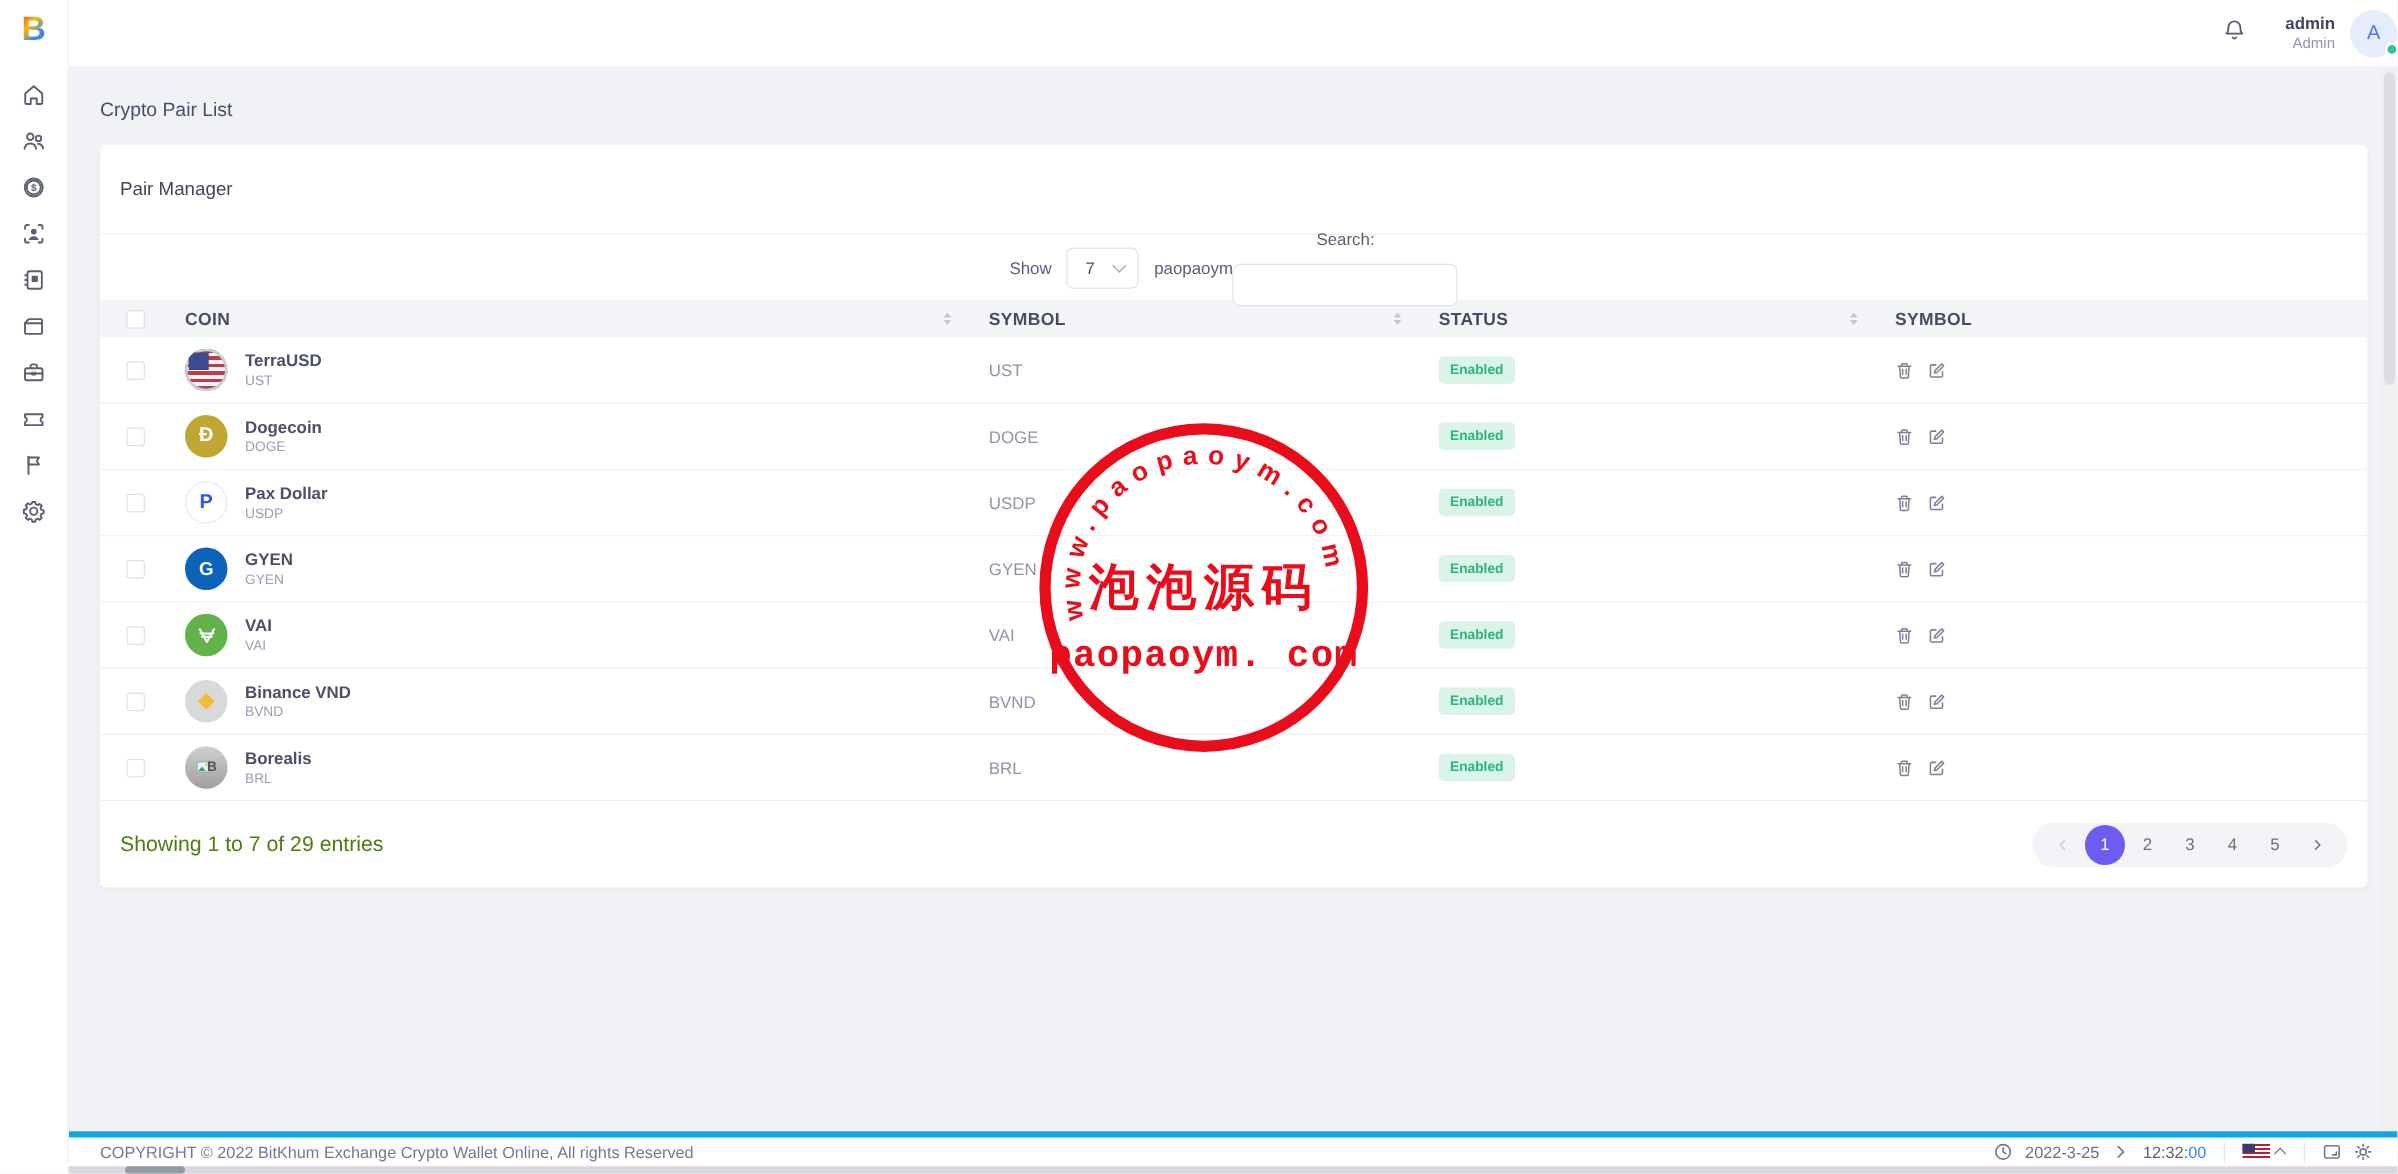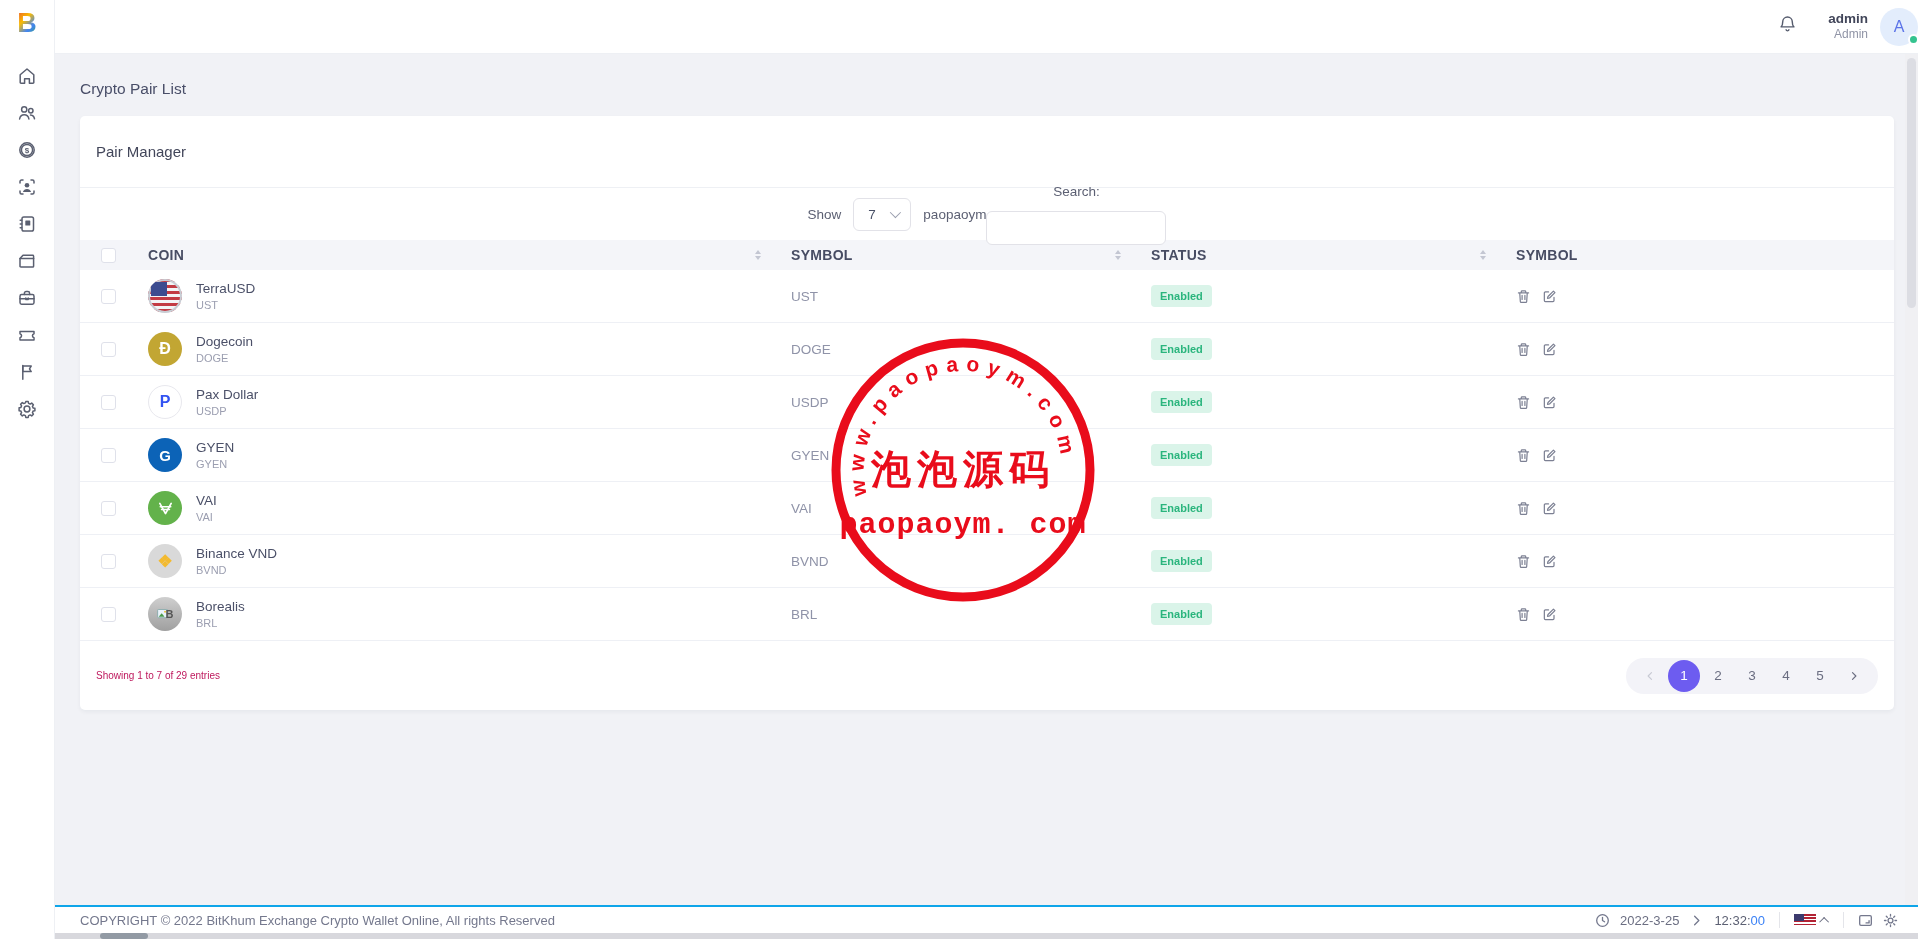--- a/index.html
+++ b/index.html
@@ -69,50 +69,50 @@
   .c-status{width:365px;padding-left:16px;justify-content:space-between;padding-right:14px;}
   .c-actions{flex:1;padding-left:16px;}
   .checkbox{width:15px;height:15px;border:1px solid #dfe1ea;border-radius:3px;background:#fff;cursor:pointer;flex:none;}
   .sort{display:flex;flex-direction:column;gap:2px;align-items:center;}
   .sort .up{width:0;height:0;border-left:3.5px solid transparent;border-right:3.5px solid transparent;border-bottom:4.5px solid #c3c6d2;}
   .sort .down{width:0;height:0;border-left:3.5px solid transparent;border-right:3.5px solid transparent;border-top:4.5px solid #c3c6d2;}
 
   .coin-cell{display:flex;align-items:center;gap:14px;}
   .coin-ic{width:34px;height:34px;border-radius:50%;flex:none;display:flex;align-items:center;justify-content:center;
     font-weight:bold;overflow:hidden;position:relative;}
-  .coin-name{font-size:13.5px;font-weight:400;color:#4b5068;line-height:1.3;}
+  .coin-name{font-size:13.5px;font-weight:700;color:#4b5068;line-height:1.3;}
   .coin-code{font-size:11px;color:#9b9eb0;line-height:1.3;}
   .sym{color:#8f93a8;}
   .badge{display:inline-block;padding:5px 9px;border-radius:4px;background:#daf4e9;color:#2ab57d;
     font-size:11px;font-weight:bold;}
   .acts{display:flex;align-items:center;gap:11px;}
   .acts svg{width:15px;height:15px;stroke:#7c8093;fill:none;stroke-width:1.3;stroke-linecap:round;stroke-linejoin:round;cursor:pointer;}
 
   
   .ic-usa{background:repeating-linear-gradient(180deg,#c33b44 0 3px,#f3f4f6 3px 6px);box-shadow:inset 0 0 0 2px #c9cdd4;}
   .ic-usa::before{content:"";position:absolute;left:3px;top:3px;width:16px;height:14px;background:#3c4b8f;}
   .ic-doge{background:#c2a633;color:#fff;font-size:16px;}
   .ic-pax{background:#fff;border:1px solid #e8e8ee;color:#3353f2;font-size:16px;}
   .ic-gyen{background:#0c63b7;color:#fff;font-size:15px;}
   .ic-vai{background:#63b24b;color:#fff;}
   .ic-bvnd{background:#d9d9d9;color:#f3ba2f;font-size:17px;}
   .ic-brl{background:linear-gradient(180deg,#cfcfcf,#9f9f9f);color:#555;font-size:11px;font-weight:bold;}
 
   
   .tfoot{height:69px;display:flex;align-items:center;justify-content:space-between;padding:0 16px;}
-  .summary{font-size:10px;color:#be185d;}
+  .summary{font-size:17px;color:#4d7c0f;}
   .pager{display:flex;align-items:center;background:#f3f3f8;border-radius:18px;height:36px;padding:0 8px;gap:2px;}
   .pbtn{width:32px;height:32px;display:flex;align-items:center;justify-content:center;border-radius:50%;
     font-size:13.5px;color:#6b6e82;cursor:pointer;}
   .pbtn.active{background:#6d5cf0;color:#fff;}
   .pbtn.nav svg{width:12px;height:12px;stroke:#6b6e82;fill:none;stroke-width:1.6;stroke-linecap:round;stroke-linejoin:round;}
   .pbtn.nav.disabled svg{stroke:#c8cad4;}
 
   
-  .footer{position:absolute;left:55px;right:0;bottom:6px;height:28px;background:#fff;border-top:2px solid #0ea5e9;
+  .footer{position:absolute;left:55px;right:0;bottom:6px;height:28px;background:#fff;border-top:5px solid #0ea5e9;
     display:flex;align-items:center;justify-content:space-between;padding:0 20px 0 25px;font-size:13px;color:#74788d;z-index:3;}
   .fright{display:flex;align-items:center;gap:10px;}
   .fright svg{width:15px;height:15px;stroke:#74788d;fill:none;stroke-width:1.4;stroke-linecap:round;stroke-linejoin:round;}
   .fdate{color:#6b6e82;}
   .ftime{color:#5c6073;}
   .ftime .sec{color:#3b82f6;}
   .fsep{width:1px;height:16px;background:#e4e5ea;margin:0 4px;}
   .flagwrap{display:flex;align-items:center;gap:6px;cursor:pointer;}
   .usflag{width:22px;height:13px;background:repeating-linear-gradient(180deg,#b22234 0 1.6px,#fff 1.6px 3.2px);position:relative;flex:none;}
   .usflag::before{content:"";position:absolute;left:0;top:0;width:10px;height:7px;background:#3c3b6e;}

